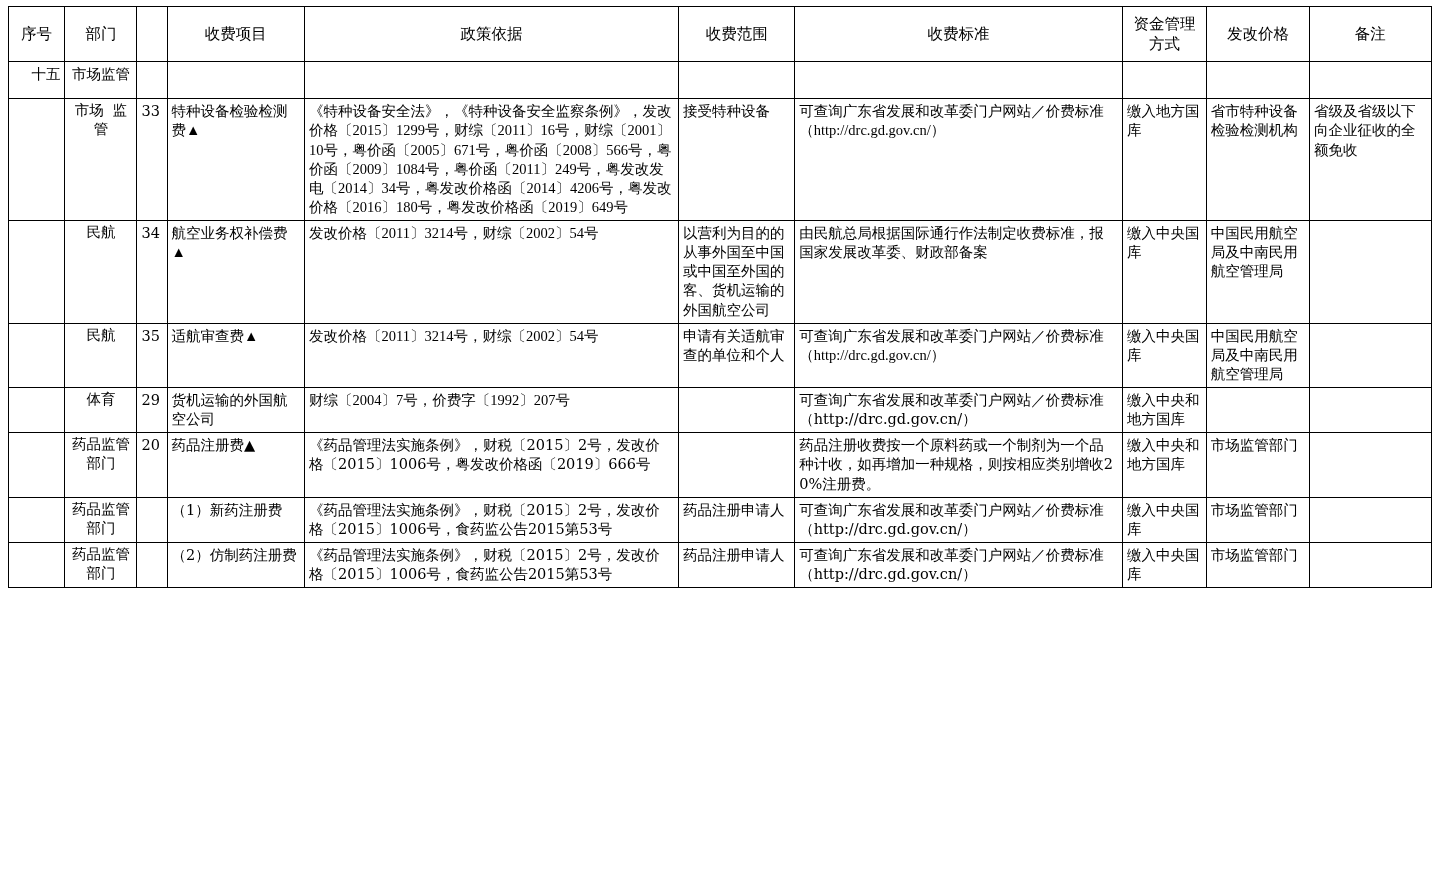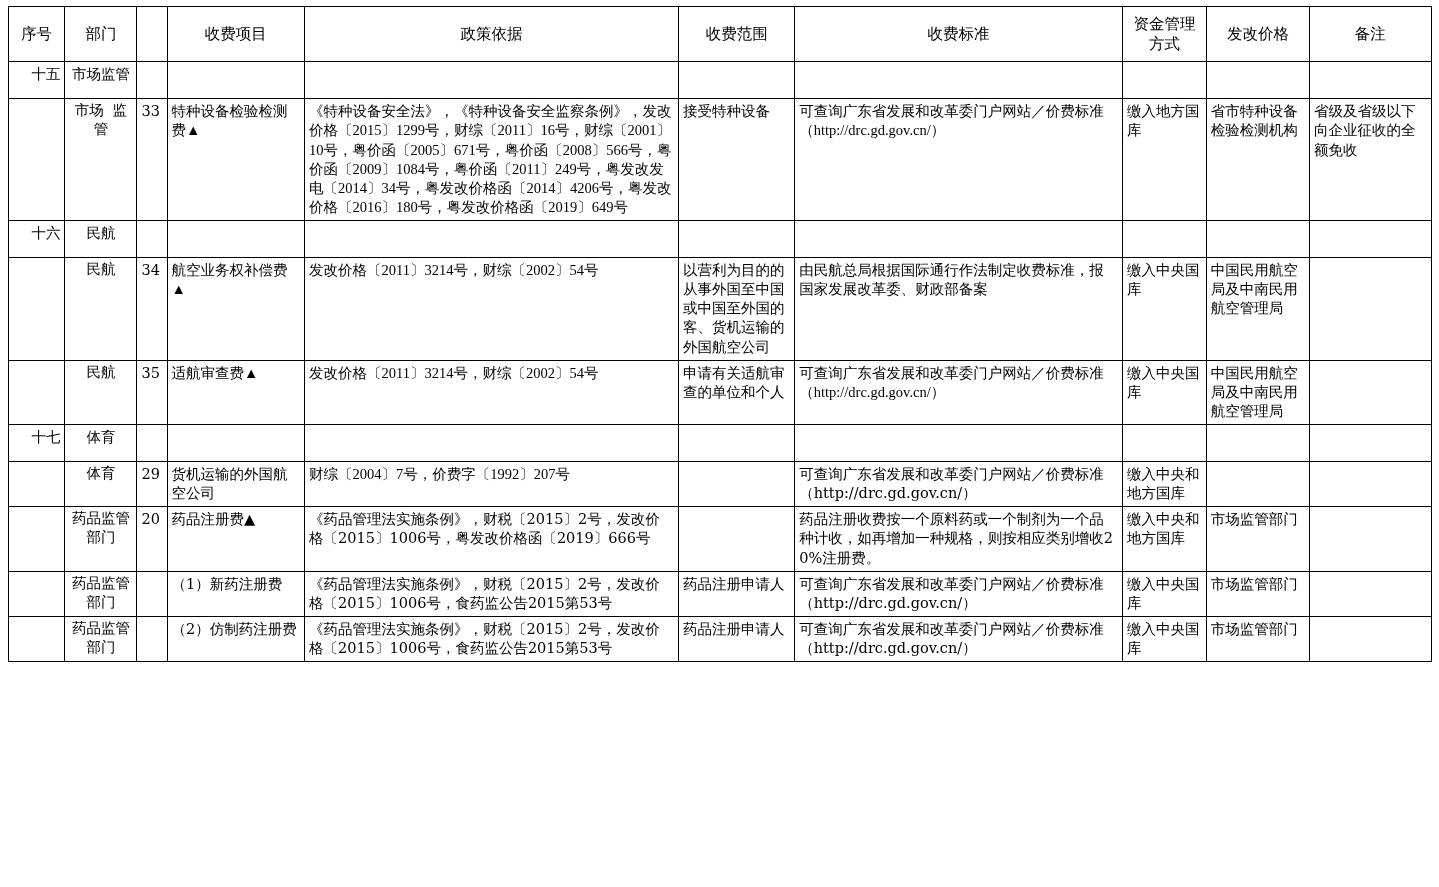--- a/index.html
+++ b/index.html
@@ -133,32 +133,20 @@
         <td class="nocell">33</td>
         <td class="mid">特种设备检验检测费▲</td>
         <td class="mid">《特种设备安全法》，《特种设备安全监察条例》，发改价格〔2015〕1299号，财综〔2011〕16号，财综〔2001〕10号，粤价函〔2005〕671号，粤价函〔2008〕566号，粤价函〔2009〕1084号，粤价函〔2011〕249号，粤发改发电〔2014〕34号，粤发改价格函〔2014〕4206号，粤发改价格〔2016〕180号，粤发改价格函〔2019〕649号</td>
         <td class="mid">接受特种设备</td>
         <td class="mid">可查询广东省发展和改革委门户网站／价费标准（http://drc.gd.gov.cn/）</td>
         <td class="mid">缴入地方国库</td>
         <td class="mid">省市特种设备检验检测机构</td>
         <td class="mid">省级及省级以下向企业征收的全额免收</td>
       </tr>
 
-      <tr class="empty-row">
-        <td class="roman">十六</td>
-        <td class="deptname">民航</td>
-        <td></td>
-        <td></td>
-        <td></td>
-        <td></td>
-        <td></td>
-        <td></td>
-        <td></td>
-        <td></td>
-      </tr>
       <tr>
         <td></td>
         <td class="deptcell">民航</td>
         <td class="nocell">34</td>
         <td class="mid">航空业务权补偿费▲</td>
         <td class="mid">发改价格〔2011〕3214号，财综〔2002〕54号</td>
         <td class="mid ctr">以营利为目的的从事外国至中国或中国至外国的客、货机运输的外国航空公司</td>
         <td class="mid">由民航总局根据国际通行作法制定收费标准，报国家发展改革委、财政部备案</td>
         <td class="mid">缴入中央国库</td>
         <td>中国民用航空局及中南民用航空管理局</td>
@@ -170,32 +158,20 @@
         <td class="nocell">35</td>
         <td class="mid">适航审查费▲</td>
         <td class="mid">发改价格〔2011〕3214号，财综〔2002〕54号</td>
         <td class="mid ctr">申请有关适航审查的单位和个人</td>
         <td class="mid">可查询广东省发展和改革委门户网站／价费标准（http://drc.gd.gov.cn/）</td>
         <td class="mid">缴入中央国库</td>
         <td>中国民用航空局及中南民用航空管理局</td>
         <td></td>
       </tr>
 
-      <tr class="empty-row">
-        <td class="roman">十七</td>
-        <td class="deptname">体育</td>
-        <td></td>
-        <td></td>
-        <td></td>
-        <td></td>
-        <td></td>
-        <td></td>
-        <td></td>
-        <td></td>
-      </tr>
       <tr>
         <td></td>
         <td class="deptcell">体育</td>
         <td class="nocell">29</td>
         <td>货机运输的外国航空公司</td>
         <td class="mid">财综〔2004〕7号，价费字〔1992〕207号</td>
         <td></td>
         <td>可查询广东省发展和改革委门户网站／价费标准（http://drc.gd.gov.cn/）</td>
         <td>缴入中央和地方国库</td>
         <td></td>

